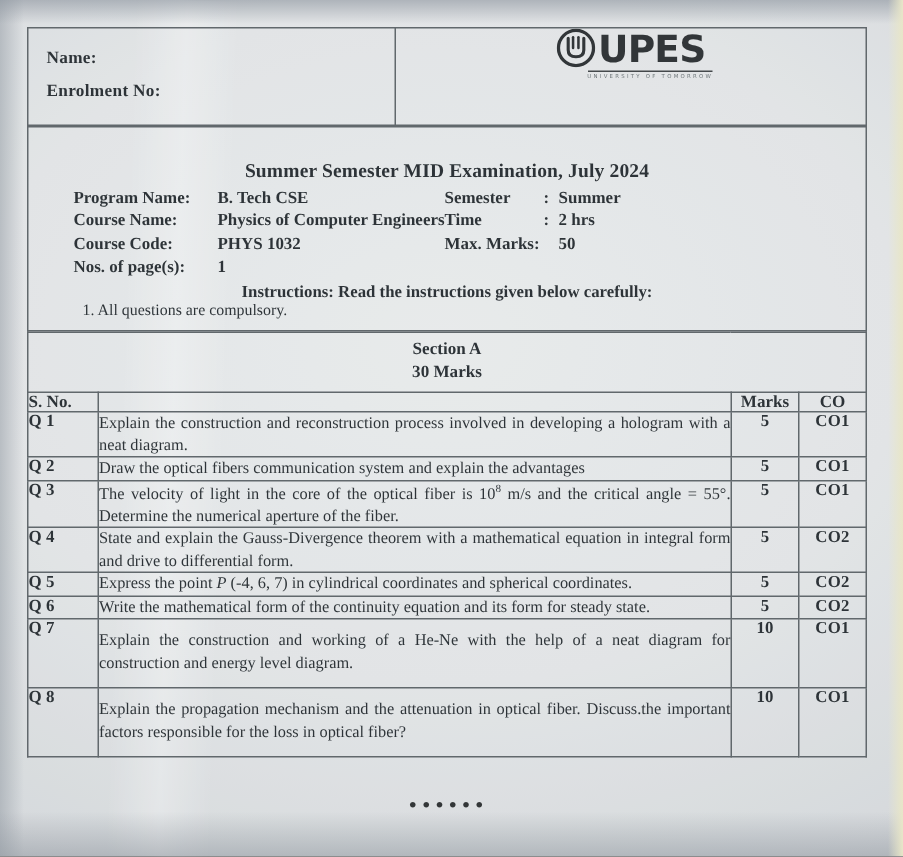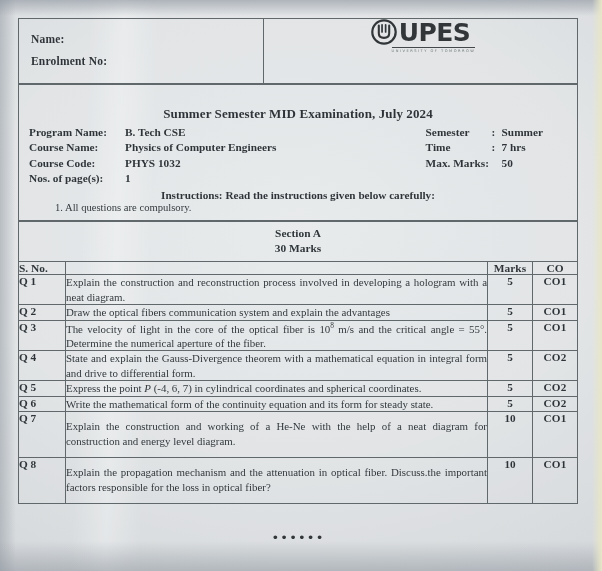--- a/index.html
+++ b/index.html
@@ -132,21 +132,21 @@
   }
   .exam-title {
     text-align: center;
     font-weight: bold;
     font-size: 13px;
     letter-spacing: .1px;
     margin: 18px 0 3px 0;
   }
   .meta-grid {
     display: flex;
-    justify-content: space-between;
+    margin-left: 20px;
   }
   .meta-left {
     font-weight: bold;
     font-size: 11.3px;
     line-height: 1.37;
   }
   .meta-left .lrow {
     display: flex;
   }
   .meta-left .lbl { width: 96px; flex: 0 0 96px; }
@@ -313,21 +313,21 @@
 
               <div class="meta-right">
                 <div class="rrow">
                   <span class="rlbl">Semester</span>
                   <span style="width:10px">:</span>
                   <span>Summer</span>
                 </div>
                 <div class="rrow">
                   <span class="rlbl">Time</span>
                   <span style="width:10px">:</span>
-                  <span>7 hrs</span>
+                  <span>2 hrs</span>
                 </div>
                 <div class="rrow">
                   <span class="rlbl">Max. Marks:</span>
                   <span style="width:10px"></span>
                   <span>50</span>
                 </div>
               </div>
             </div>
 
             <div class="instructions">Instructions: Read the instructions given below carefully:</div>

